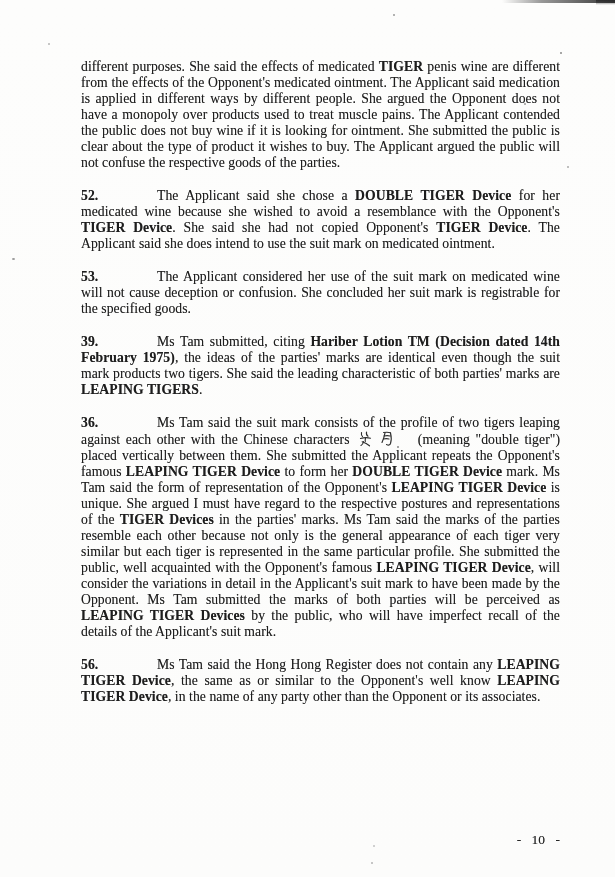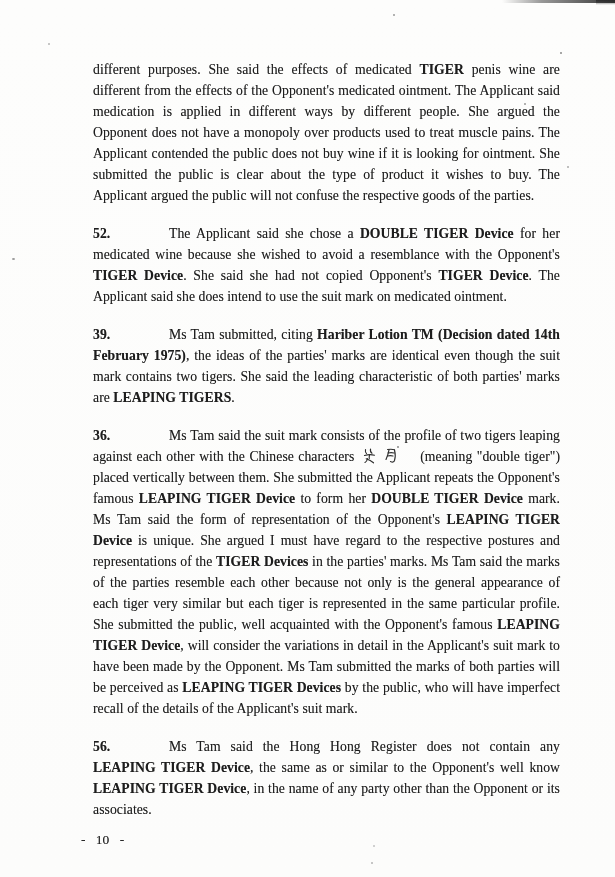--- a/index.html
+++ b/index.html
@@ -10,35 +10,35 @@
     position:relative;
     overflow:hidden;
     font-family:"Liberation Serif", serif;
   }
   .page { position:absolute; inset:0; background:linear-gradient(180deg,#fdfdfc 0%, #fcfcfb 100%); }
   .content {
     position:absolute; left:81px; top:59px; width:479px;
     color:#1d1d1d;
   }
   p.para {
-    margin:0 0 17px 12px;
+    margin:0 0 17px 0;
     text-align:justify;
     font-size:13.7px;
-    line-height:21px;
+    line-height:16px;
     letter-spacing:0.05px;
     text-shadow:0 0 0.6px rgba(40,40,40,0.45);
   }
   .pnum { display:inline-block; width:76px;font-weight:bold; }
   .b { font-weight:bold; }
   .cjk { white-space:nowrap; margin:0 12px 0 3px; }
   .cjk svg { display:inline-block; vertical-align:-3px; margin-right:6px; }
   .cjk svg path { stroke:#2e2e2e; stroke-width:1.15; fill:none; stroke-linecap:round; }
   .footer {
     position:absolute; top:832px; left:81px; width:479px;
-    text-align:left; font-size:13.5px; color:#222;
+    text-align:right; font-size:13.5px; color:#222;
     word-spacing:7px;
     text-shadow:0 0 0.6px rgba(40,40,40,0.4);
   }
   
   .edge-sliver {
     position:absolute; top:0; left:502px; width:113px; height:3px;
     background:linear-gradient(to right, rgba(90,90,90,0) 0%, rgba(70,70,70,0.55) 35%, rgba(35,35,35,0.9) 100%);
   }
   .edge-sliver-corner {
     position:absolute; top:0; left:596px; width:19px; height:5px;
@@ -70,21 +70,22 @@
   <div class="speck s6"></div>
   <div class="speck s7"></div>
   <div class="speck s8"></div>
   <div class="speck s9"></div>
   <div class="speck s10"></div>
 
   <div class="content">
     <div id="paragraph-list">
         <p class="para"><span>different purposes. She said the effects of medicated </span><span class="b">TIGER</span><span> penis wine are different from the effects of the Opponent's medicated ointment. The Applicant said medication is applied in different ways by different people. She argued the Opponent does not have a monopoly over products used to treat muscle pains. The Applicant contended the public does not buy wine if it is looking for ointment. She submitted the public is clear about the type of product it wishes to buy. The Applicant argued the public will not confuse the respective goods of the parties.</span></p>
         <p class="para"><span class="pnum">52.</span><span>The Applicant said she chose a </span><span class="b">DOUBLE TIGER Device</span><span> for her medicated wine because she wished to avoid a resemblance with the Opponent's </span><span class="b">TIGER Device</span><span>. She said she had not copied Opponent's </span><span class="b">TIGER Device</span><span>. The Applicant said she does intend to use the suit mark on medicated ointment.</span></p>
-        <p class="para"><span class="pnum">39.</span><span>Ms Tam submitted, citing </span><span class="b">Hariber Lotion TM (Decision dated 14th February 1975)</span><span>, the ideas of the parties' marks are identical even though the suit mark contains two tigers. She said the leading characteristic of both parties' marks are </span><span class="b">LEAPING TIGERS</span><span>.</span></p>
+        <p class="para"><span class="pnum">53.</span><span>The Applicant considered her use of the suit mark on medicated wine will not cause deception or confusion. She concluded her suit mark is registrable for the specified goods.</span></p>
+        <p class="para"><span class="pnum">39.</span><span>Ms Tam submitted, citing </span><span class="b">Hariber Lotion TM (Decision dated 14th February 1975)</span><span>, the ideas of the parties' marks are identical even though the suit mark products two tigers. She said the leading characteristic of both parties' marks are </span><span class="b">LEAPING TIGERS</span><span>.</span></p>
         <p class="para"><span class="pnum">36.</span><span>Ms Tam said the suit mark consists of the profile of two tigers leaping against each other with the Chinese characters </span><span class="cjk"><svg width="15" height="16" viewBox="0 0 15 16">
               <path d="M3.5 1.5 Q3 4.5 4.5 5.5"></path>
               <path d="M8.5 1 Q8 4 10 5.2"></path>
               <path d="M2.5 7.5 Q7.5 6 12.5 7.2"></path>
               <path d="M7.5 7.2 Q7 9.5 7.3 10.5"></path>
               <path d="M5.5 10.5 Q5 13.5 3 14.5"></path>
               <path d="M4.2 10.8 Q8.5 12.3 11.5 14.8"></path>
             </svg><svg width="15" height="16" viewBox="0 0 15 16">
               <path d="M4.5 1.5 Q9 0.8 11.5 1.8"></path>
               <path d="M6 1.8 Q5 7 3 11.5"></path>

